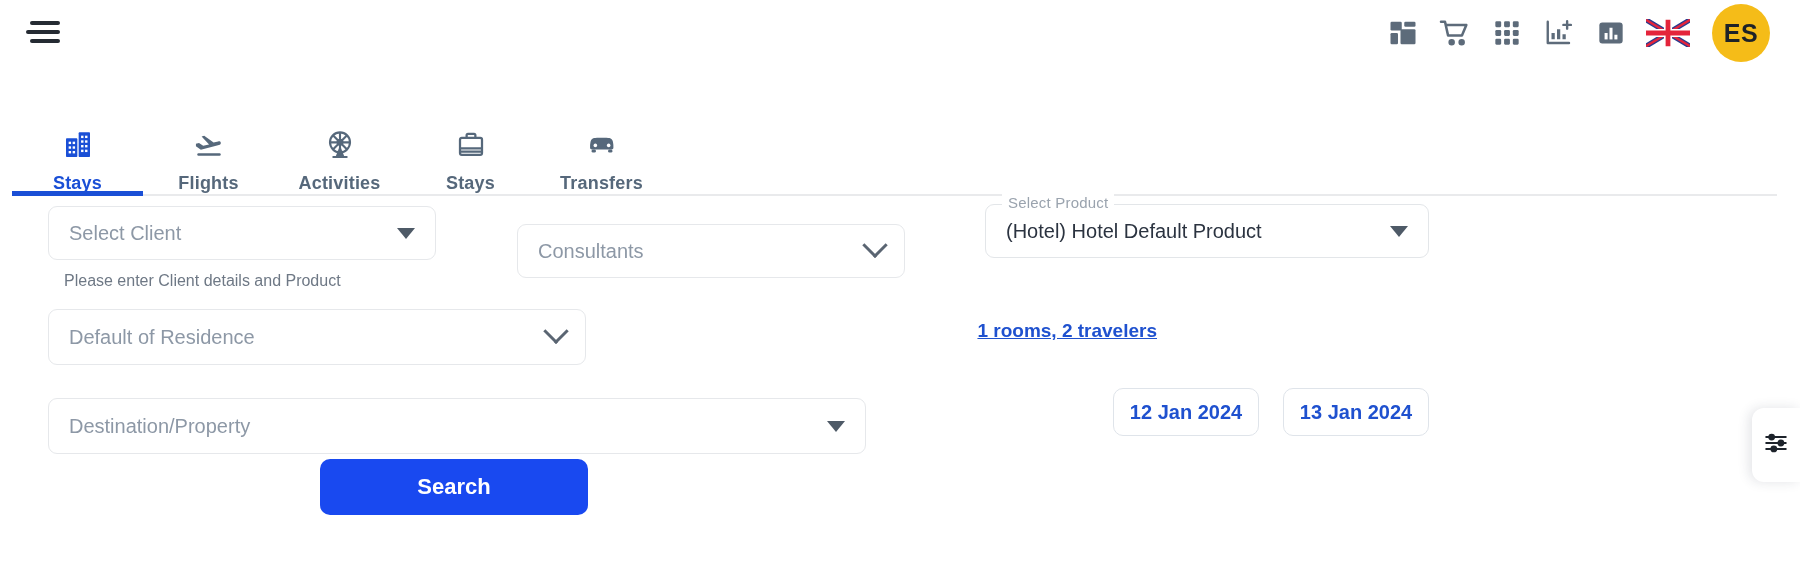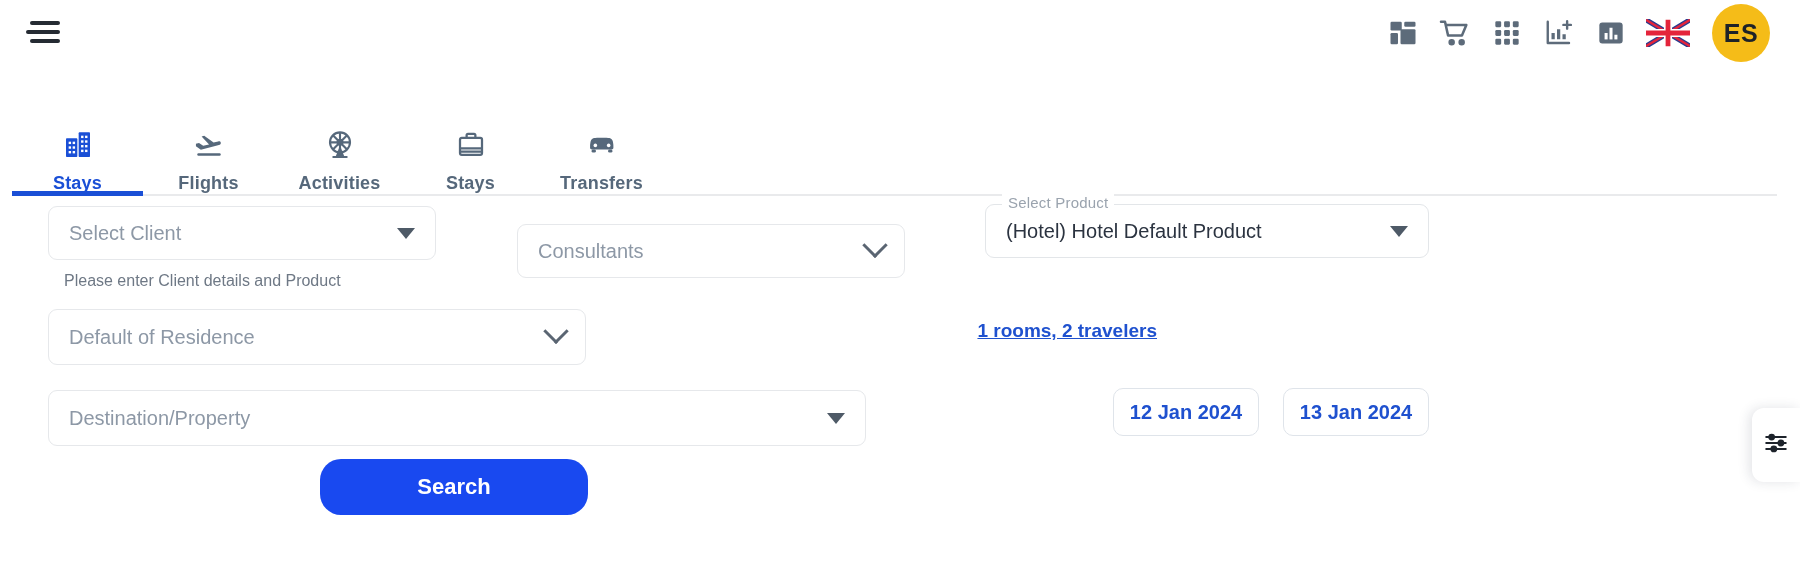--- a/index.html
+++ b/index.html
@@ -192,21 +192,21 @@
 
   .helper {
     position: absolute;
     left: 64px;
     top: 76px;
     font-size: 16px;
     color: #6e7885;
   }
 
   #f-country     { left: 48px; top: 113px; width: 538px; height: 56px; }
-  #f-destination { left: 48px; top: 194px; width: 818px; height: 56px; }
+  #f-destination { left: 48px; top: 202px; width: 818px; height: 56px; }
 
   .rooms-link {
     position: absolute;
     right: 643px;
     top: 124px;
     font-size: 19px;
     font-weight: bold;
     color: #1f51cf;
     text-decoration: underline;
     cursor: pointer;
@@ -231,21 +231,21 @@
   #d-to   { left: 1283px; top: 192px; width: 146px; }
 
   .searchbtn {
     position: absolute;
     left: 320px;
     top: 263px;
     width: 268px;
     height: 56px;
     background: #1949f0;
     border: none;
-    border-radius: 21px;
+    border-radius: 10px;
     color: #ffffff;
     font-size: 22px;
     font-weight: bold;
     font-family: "Liberation Sans", sans-serif;
     cursor: pointer;
   }
 
   
   .filtertab {
     position: absolute;

